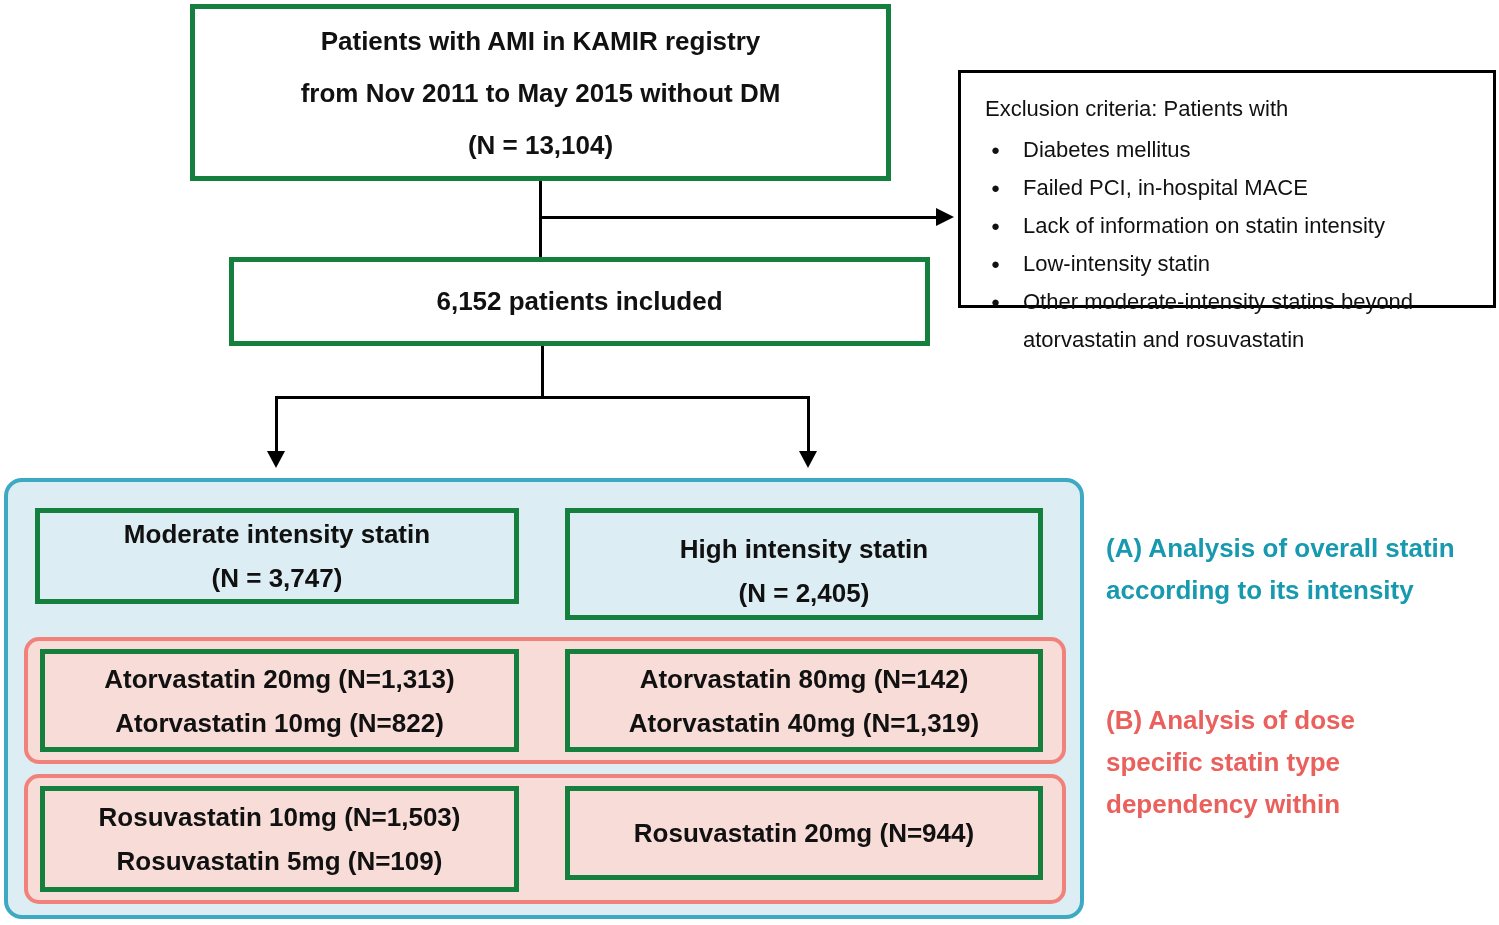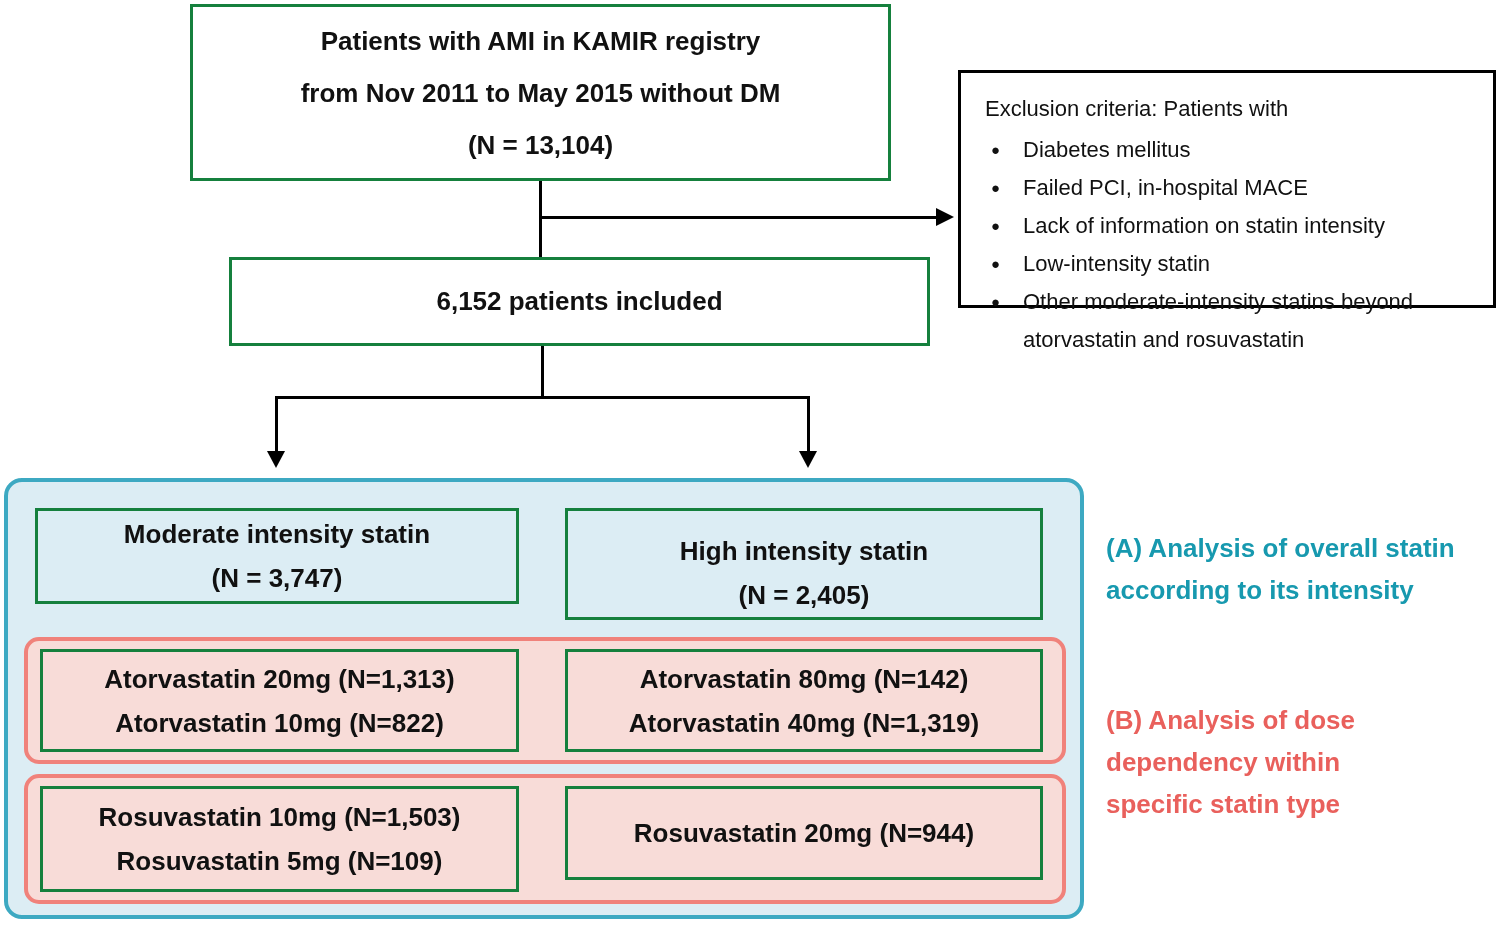--- a/index.html
+++ b/index.html
@@ -9,21 +9,21 @@
     height: 925px;
     background: #ffffff;
     font-family: "Liberation Sans", sans-serif;
     color: #111111;
     overflow: hidden;
   }
 
   
   .node-box {
     position: absolute;
-    border: 3px solid #15803d;
+    border: 5px solid #15803d;
     box-sizing: border-box;
     display: flex;
     flex-direction: column;
     align-items: center;
     justify-content: center;
     text-align: center;
     background: transparent;
   }
   .bold-26 { font-weight: bold; font-size: 26px; }
   .lh-52 span { display: block; line-height: 52px; }
@@ -181,17 +181,17 @@
   <div class="node-box bold-26" style="left:565px; top:786px; width:478px; height:94px;">
     <span>Rosuvastatin 20mg (N=944)</span>
   </div>
 
   <div id="annotation-a" class="annotation">
     <span>(A) Analysis of overall statin</span>
     <span>according to its intensity</span>
   </div>
   <div id="annotation-b" class="annotation">
     <span>(B) Analysis of dose</span>
+    <span>specific statin type</span>
     <span>dependency within</span>
-    <span>specific statin type</span>
   </div>
 
 </div>
 
 </body></html>

